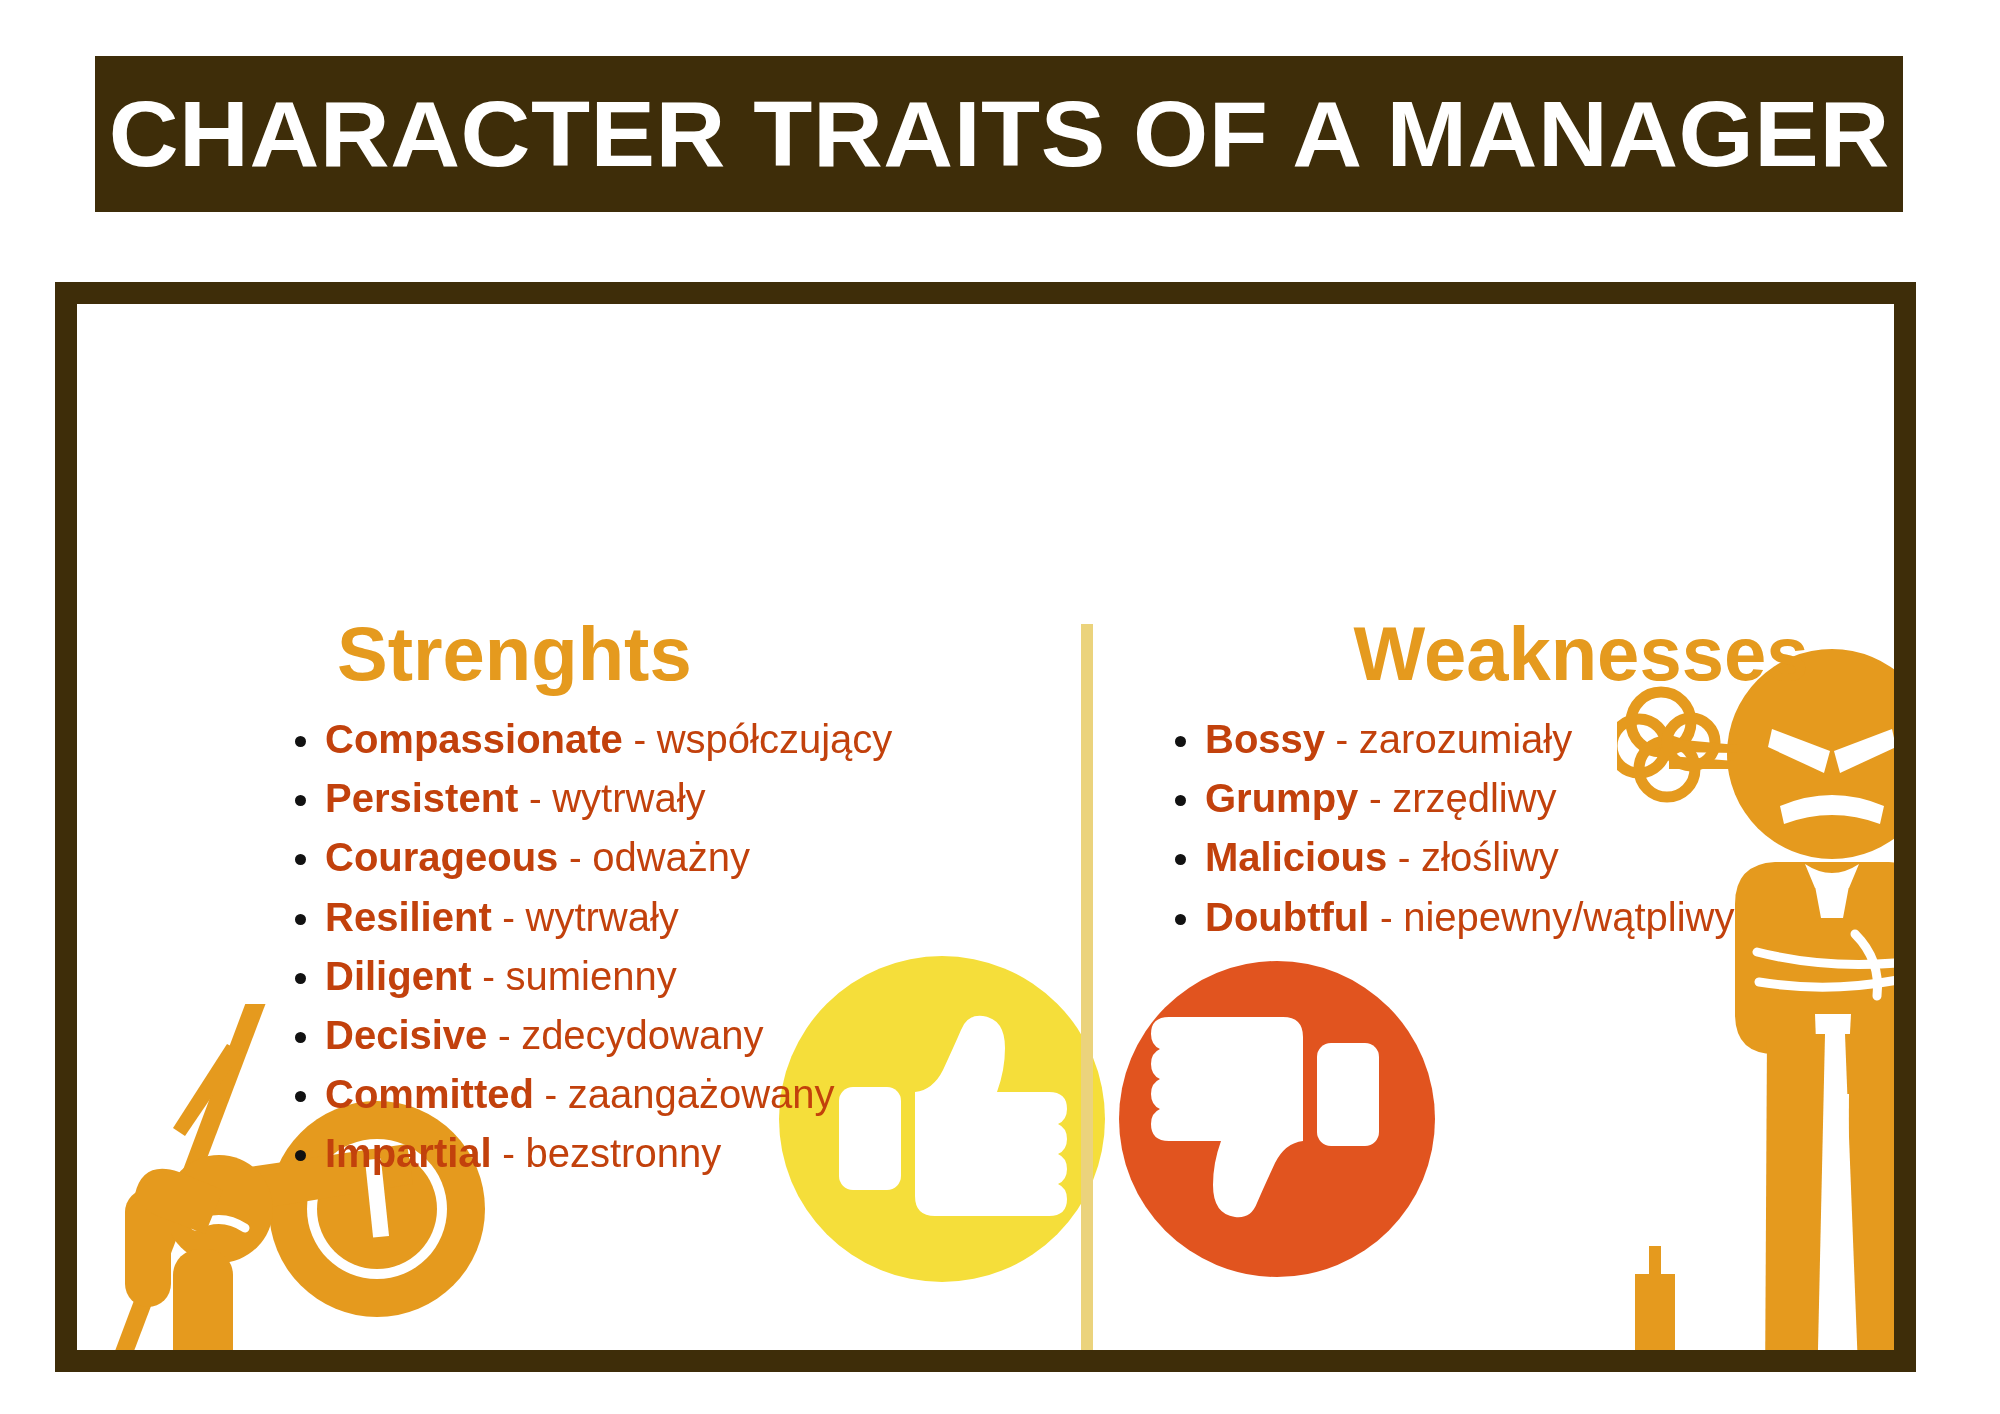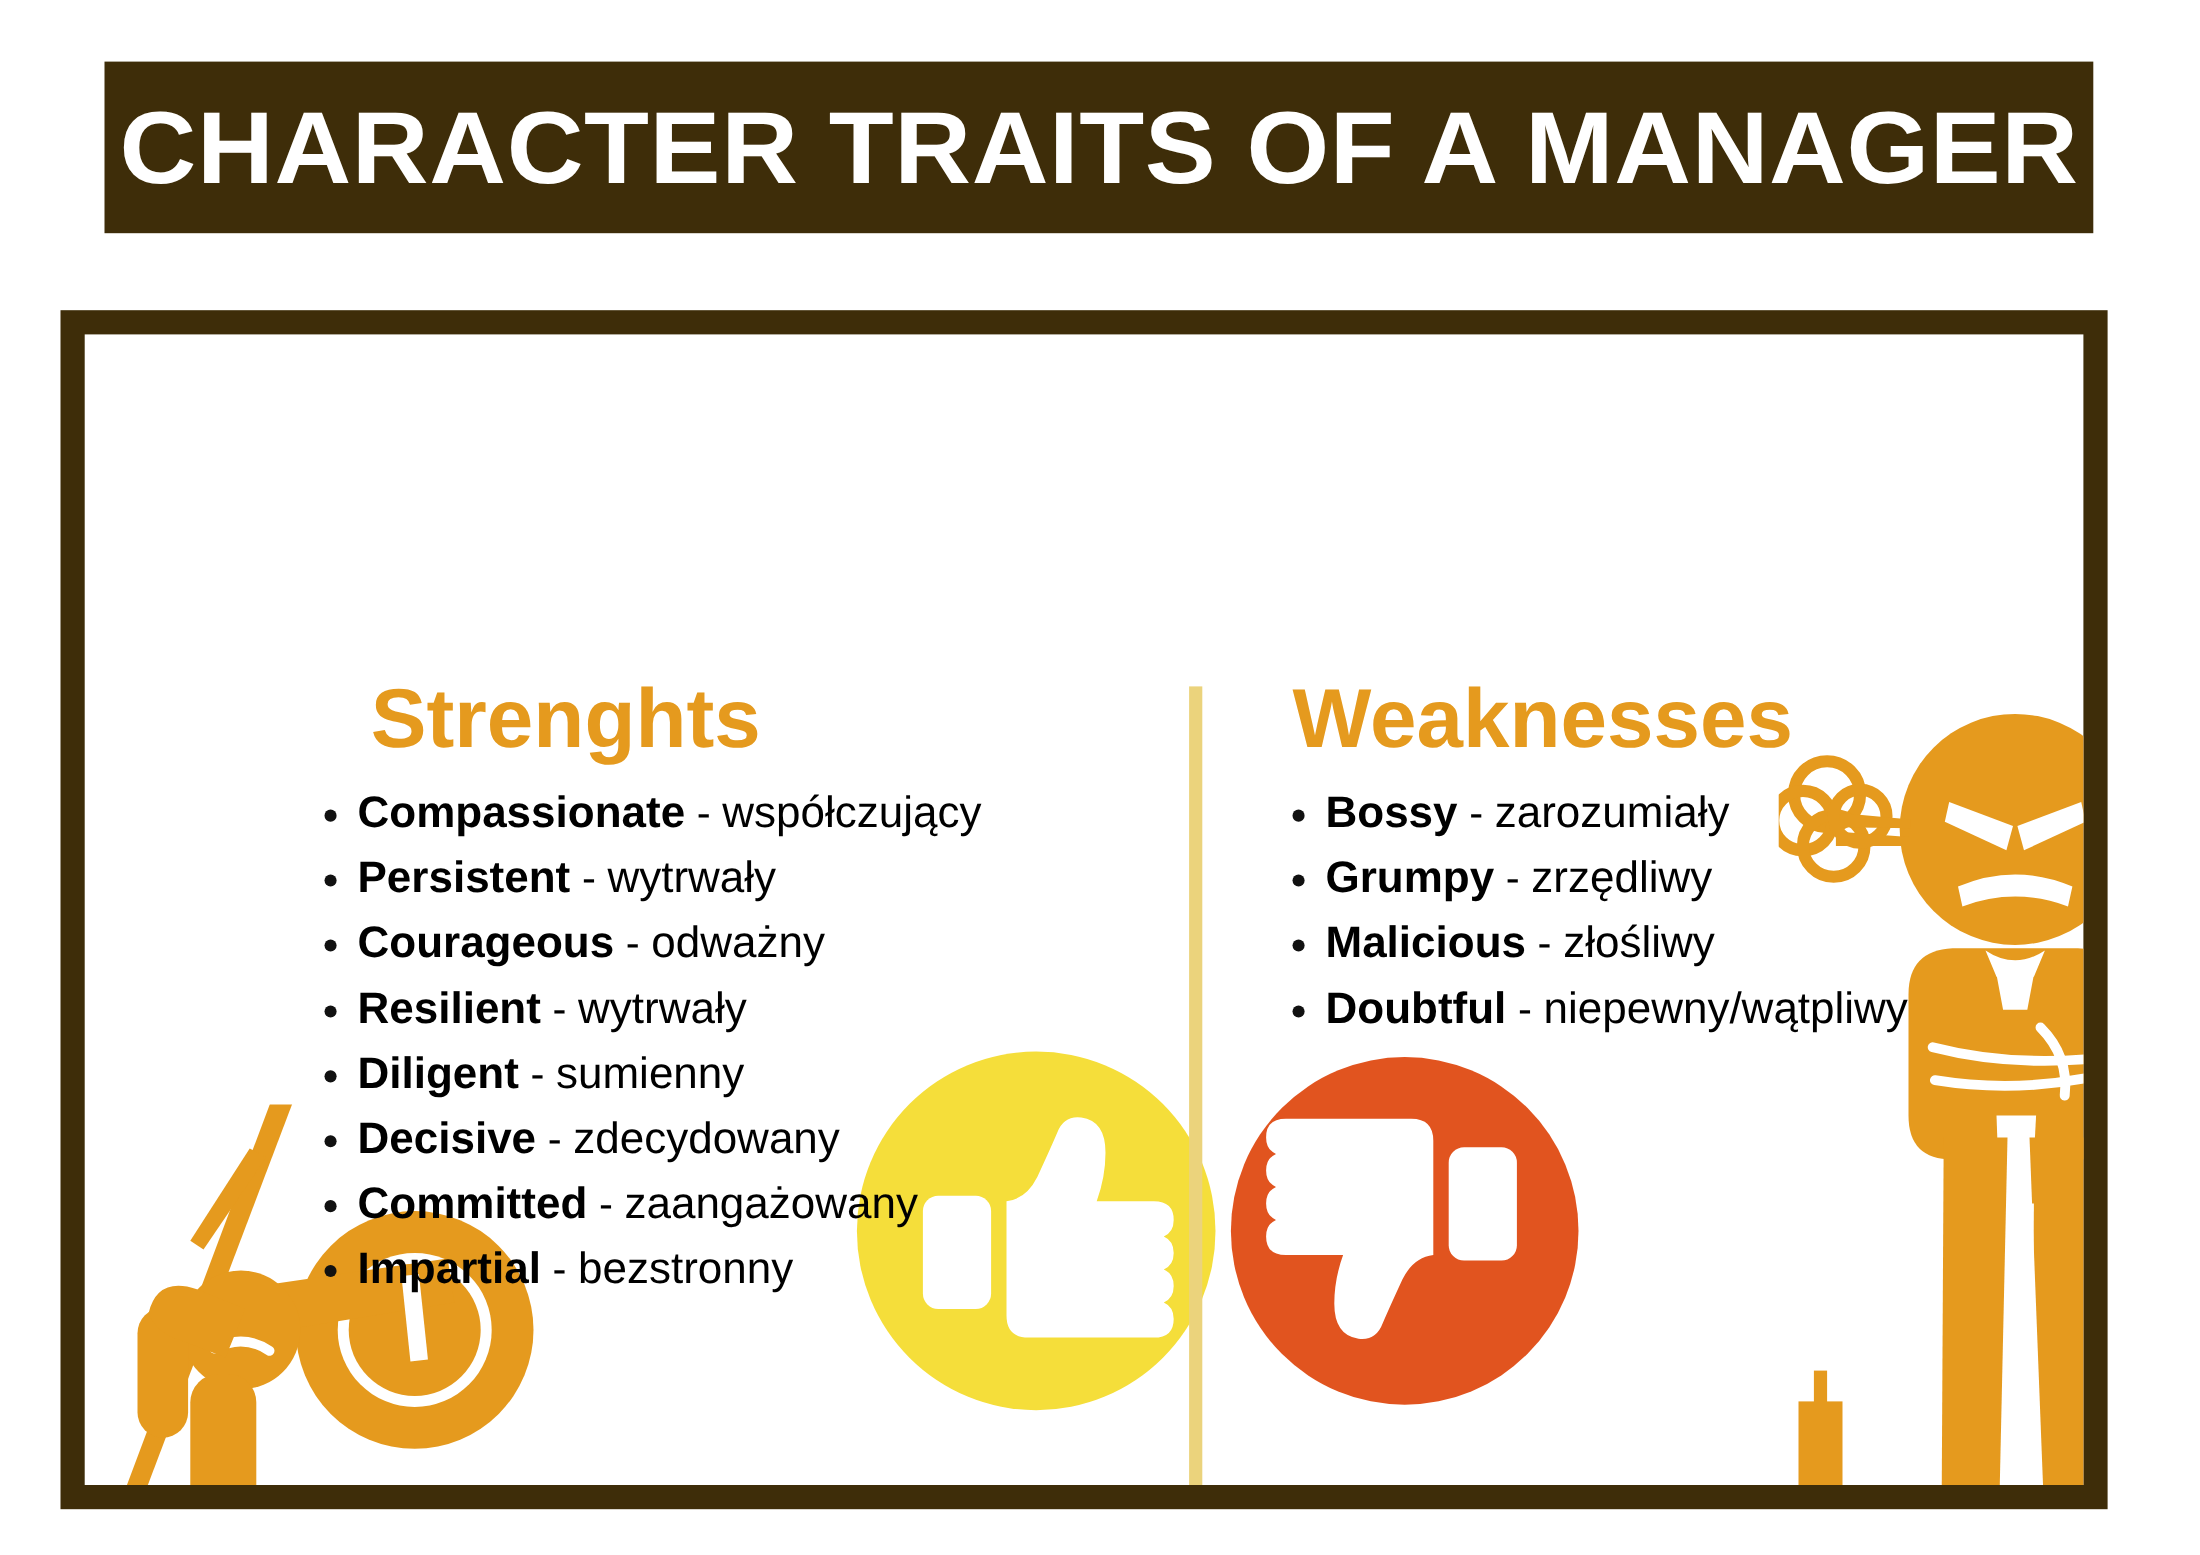--- a/index.html
+++ b/index.html
@@ -82,34 +82,34 @@
   .col-heading {
     color: #E59A1E;
     font-family: "Liberation Sans Narrow", "Liberation Sans", sans-serif;
     font-weight: bold;
     font-size: 76px;
     line-height: 1;
     margin: 0 0 26px 0;
     text-align: left;
   }
   #col-strengths .col-heading { padding-left: 70px; }
-  #col-weaknesses .col-heading { padding-left: 18px; }
+  #col-weaknesses .col-heading { padding-left: 18px; text-align: center; }
 
   ul.trait-list {
     list-style: none;
     margin: 0;
     padding: 0;
   }
   ul.trait-list li {
     position: relative;
     padding-left: 48px;
     margin: 0 0 16px 0;
     font-size: 38px;
     line-height: 1.08;
-    color: #000000;
+    color: #c2410c;
     white-space: nowrap;
   }
   ul.trait-list li .bullet {
     position: absolute;
     left: 18px;
     top: 18px;
     width: 11px;
     height: 11px;
     border-radius: 50%;
     background: #111111;

